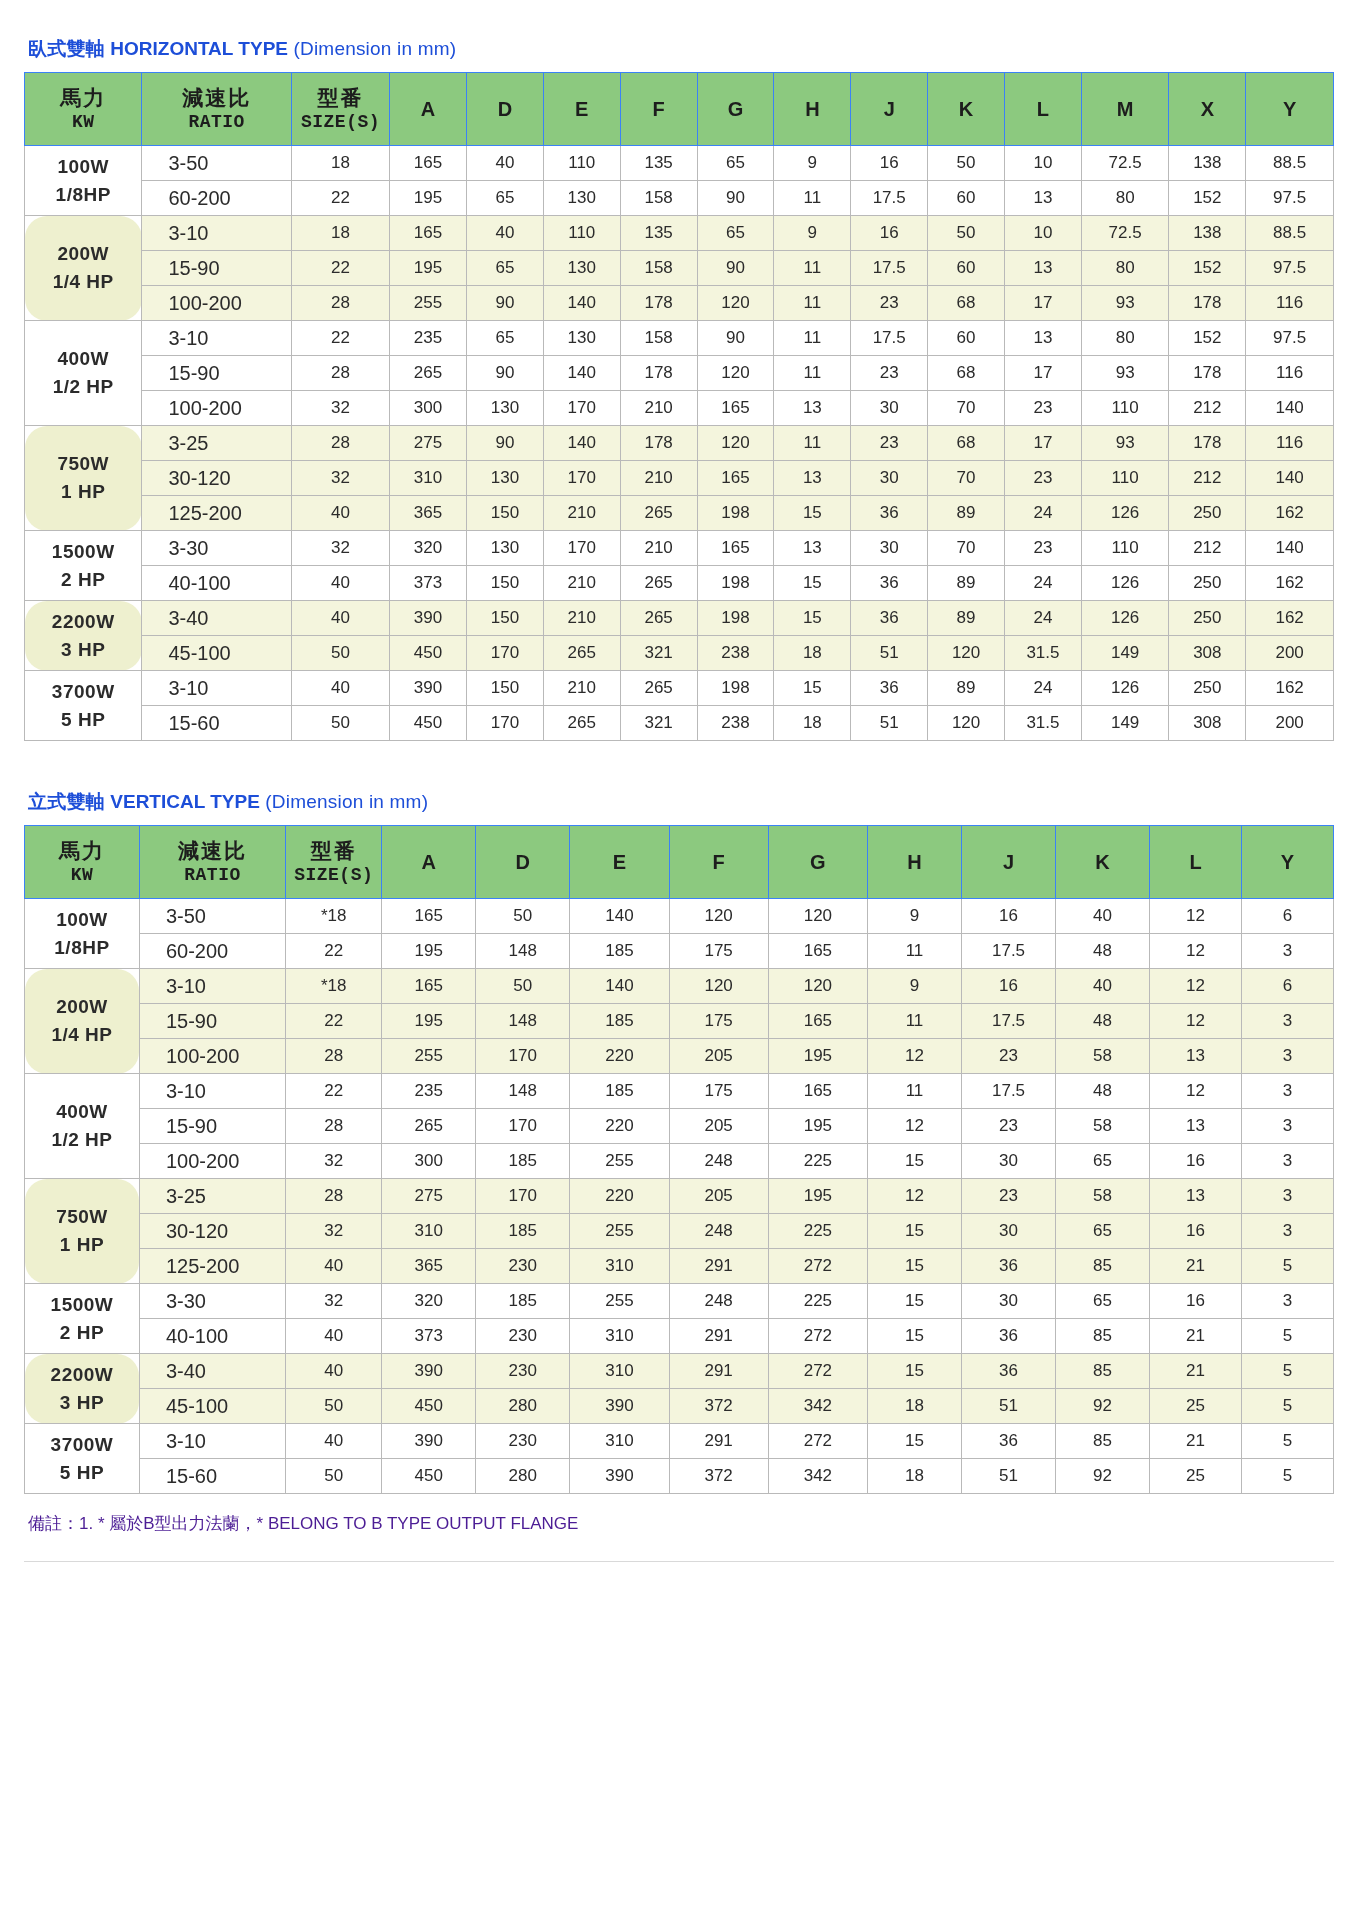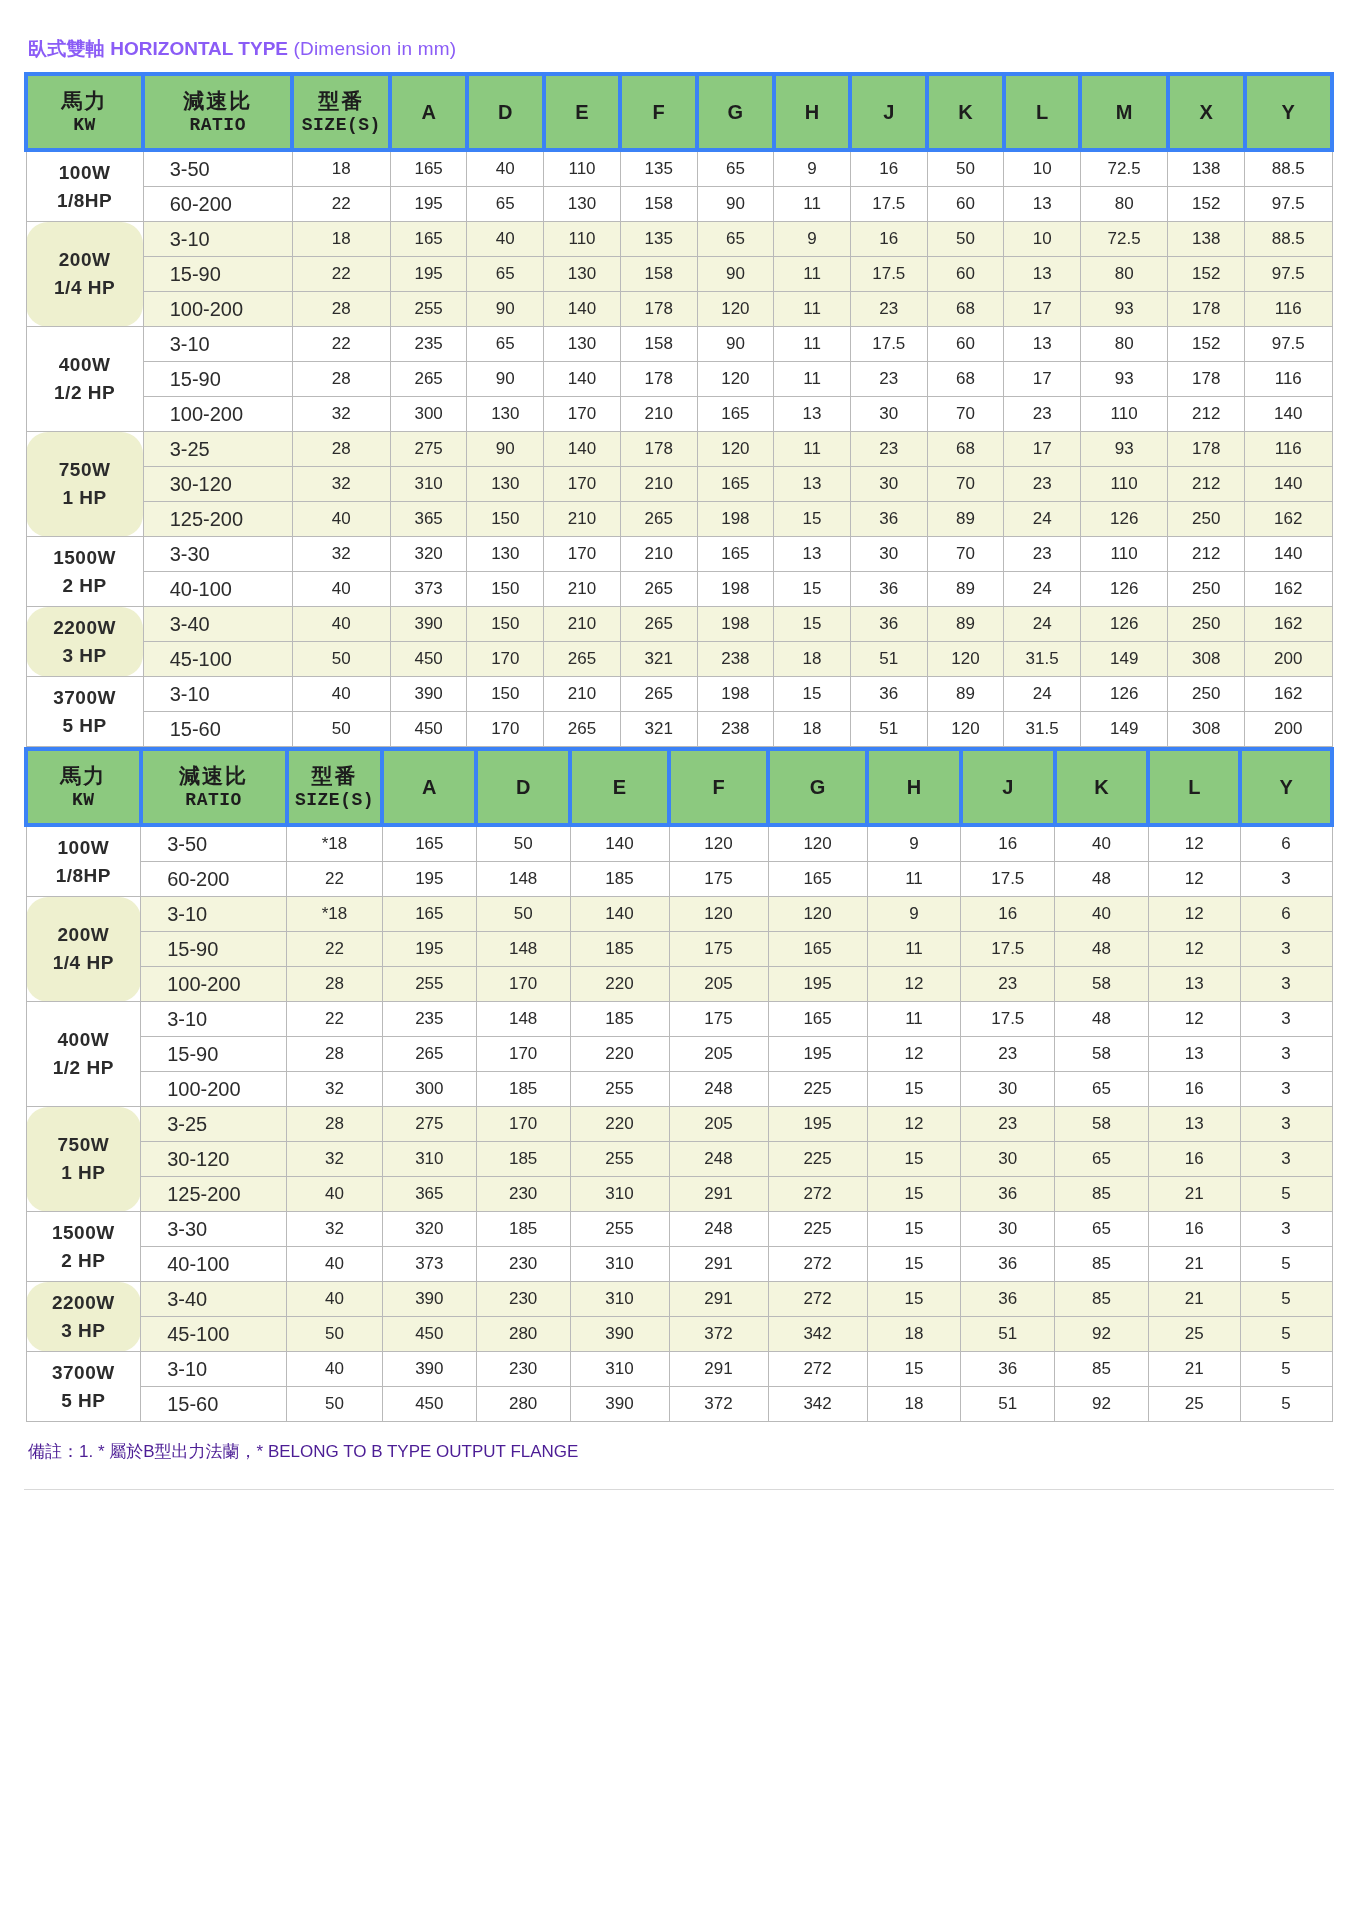--- a/index.html
+++ b/index.html
@@ -66,21 +66,21 @@
     letter-spacing:2px;
     line-height:1;
   }
 
   
   .section-title{
     font-size:19px;
     font-weight:bold;
     margin:36px 0 10px 4px;
     letter-spacing:0.2px;
-    color:#8b5cf6;
+    color:#1d4ed8;
   }
   .section-title .en{
     font-weight:600;
     letter-spacing:0px;
   }
   .section-title .paren{font-weight:400;}
 
   
   table{
     border-collapse:collapse;
@@ -96,21 +96,21 @@
     height:34px;
     font-weight:400;
     color:#2b2b2b;
   }
   thead th{
     background:#8cc97f;
     color:#1d1d1d;
     font-weight:bold;
     font-size:20px;
     height:72px;
-    border:4px solid #3b82f6;
+    border:1px solid #3b82f6;
   }
   thead th.two-line{
     line-height:1.25;
     font-size:19px;
   }
   thead th .cn{display:block;font-size:21px;font-weight:bold;letter-spacing:2px;}
   thead th .en{display:block;font-size:18px;font-weight:bold;letter-spacing:0.5px;font-family:Liberation Mono, monospace;}
 
   td.kw{
     font-weight:bold;
@@ -476,20 +476,25 @@
           <td>51</td>
           <td>120</td>
           <td>31.5</td>
           <td>149</td>
           <td>308</td>
           <td>200</td>
         </tr>
       </tbody>
   </table>
 
+  <div class="section-title" style="margin-top:48px">
+    <span>立式雙軸</span>
+    <span class="en">VERTICAL TYPE</span>
+    <span class="paren">(Dimension in mm)</span>
+  </div>
 
   <table>
     <colgroup>
       <col style="width:110px">
         <col style="width:140px">
         <col style="width:92px">
       <col style="width:90px">
         <col style="width:90px">
         <col style="width:95px">
         <col style="width:95px">

